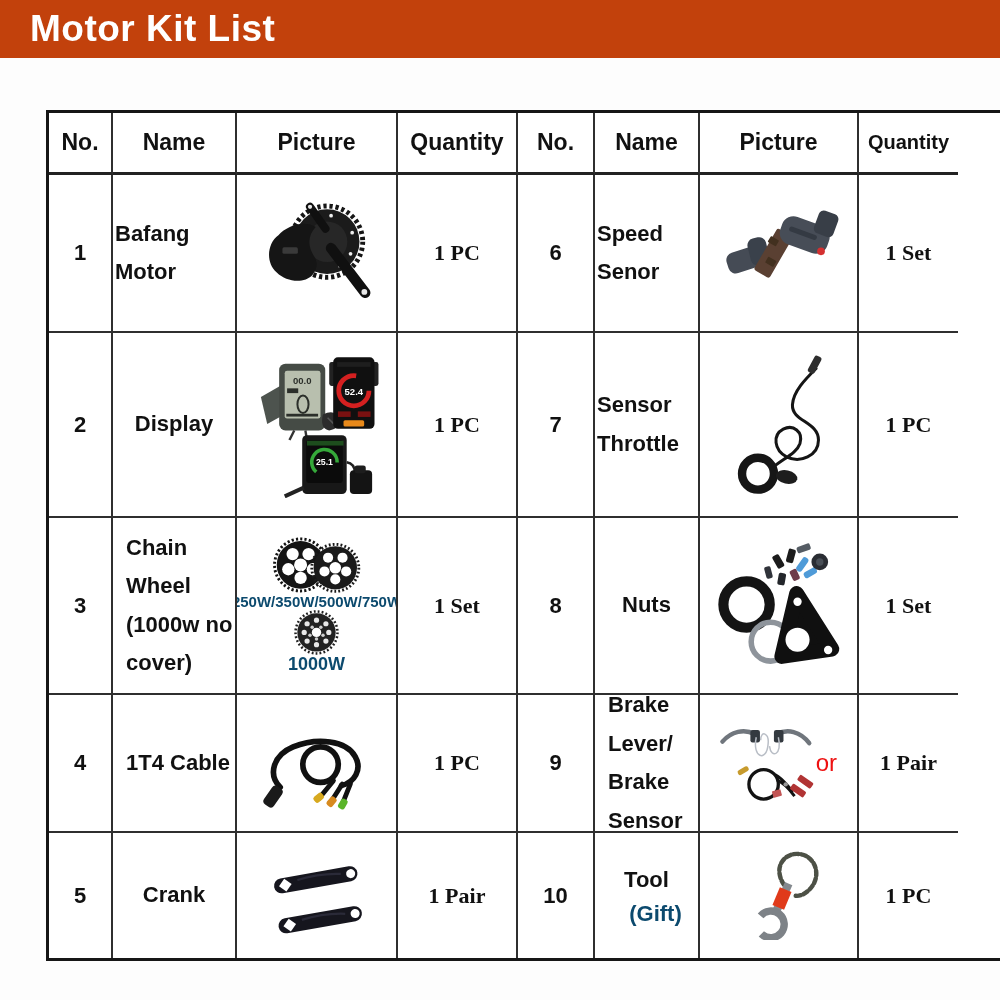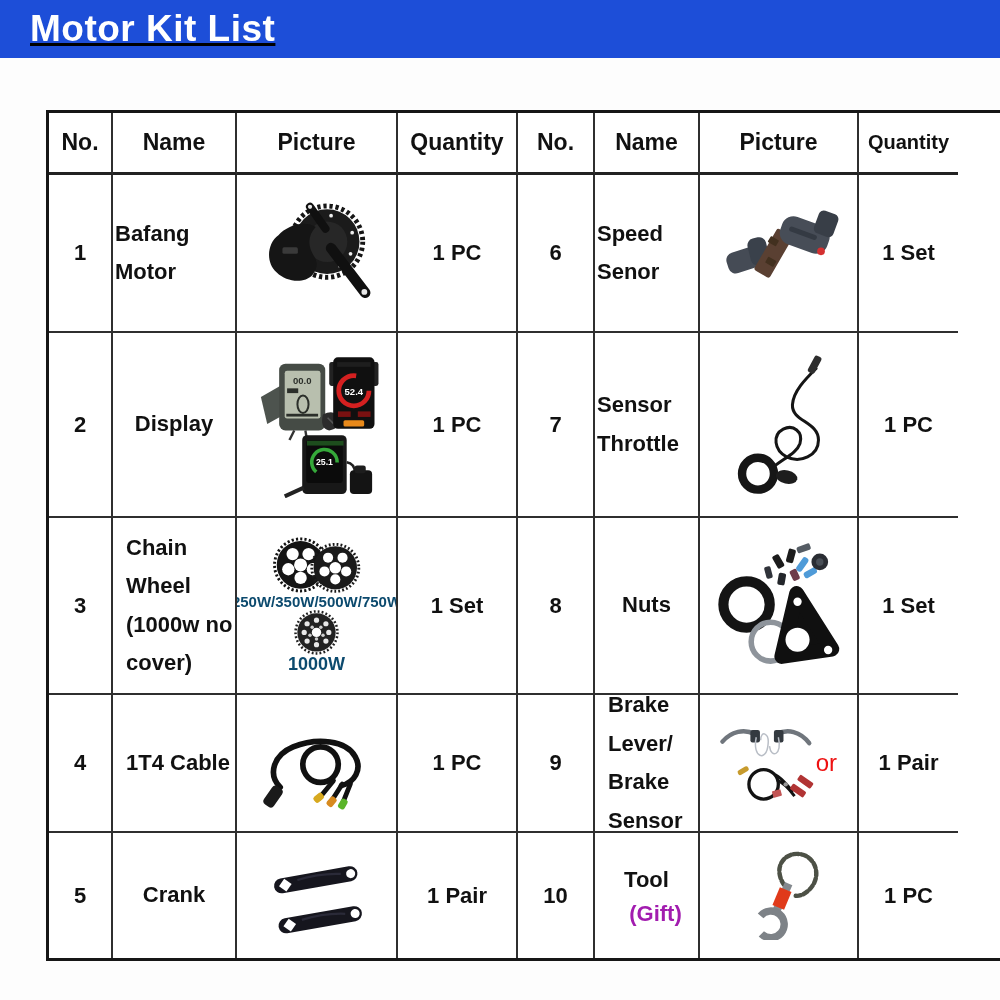--- a/index.html
+++ b/index.html
@@ -12,33 +12,33 @@
     grid-template-rows:62px 158px 185px 177px 138px 125px;}
   .c{border-right:2px solid #2f2f2f;border-bottom:2px solid #2f2f2f;display:flex;flex-direction:column;
      align-items:center;justify-content:center;background:#fff;overflow:hidden;box-sizing:border-box;}
   .lc{border-right:none;}
   .lr{border-bottom:none;}
   .hd{font-weight:bold;font-size:23px;color:#111;border-bottom:3px solid #222;}
   .hd.qz{font-size:20px;}
   .num{font-weight:bold;font-size:22px;color:#111;}
   .nm{font-weight:bold;font-size:22px;color:#111;text-align:left;line-height:1.75;padding:0 2px;}
   .nm.left{align-items:flex-start;text-align:left;padding-left:13px;justify-content:center;display:flex;}
-  .qty{font-weight:bold;font-size:22px;color:#111;}
+  .qty{font-weight:bold;font-size:22px;color:#111;font-family:Liberation Serif, serif;}
   .pic{padding:18px;}
   .redlabel{color:#0c4a6e;font-family:Liberation Sans, sans-serif;font-weight:bold;font-size:15px;line-height:1.1;white-space:nowrap;}
   .redlabel.big{font-size:18px;}
-  .gift{color:#a21caf;font-weight:bold;font-size:22px;line-height:1.4;margin-left:18px;}
+  .gift{color:#0c4a6e;font-weight:bold;font-size:22px;line-height:1.4;margin-left:18px;}
   .orwrap{display:flex;flex-direction:row;align-items:center;justify-content:center;gap:2px;}
   .or-label{color:#ee1111;font-weight:normal;font-size:24px;flex:0 0 auto;padding-right:2px;}
   svg text{font-family:"Liberation Sans",sans-serif;}
 </style>
 </head>
 <body>
 
-<div class="banner" style="background:#1d4ed8;text-decoration:underline;">
+<div class="banner" style="background:#c2410c;">
   <div class="banner-title">Motor Kit List</div>
 </div>
 
 <div class="kit-table">
 
   <div class="c hd">No.</div>
   <div class="c hd">Name</div>
   <div class="c hd">Picture</div>
   <div class="c hd">Quantity</div>
   <div class="c hd">No.</div>

